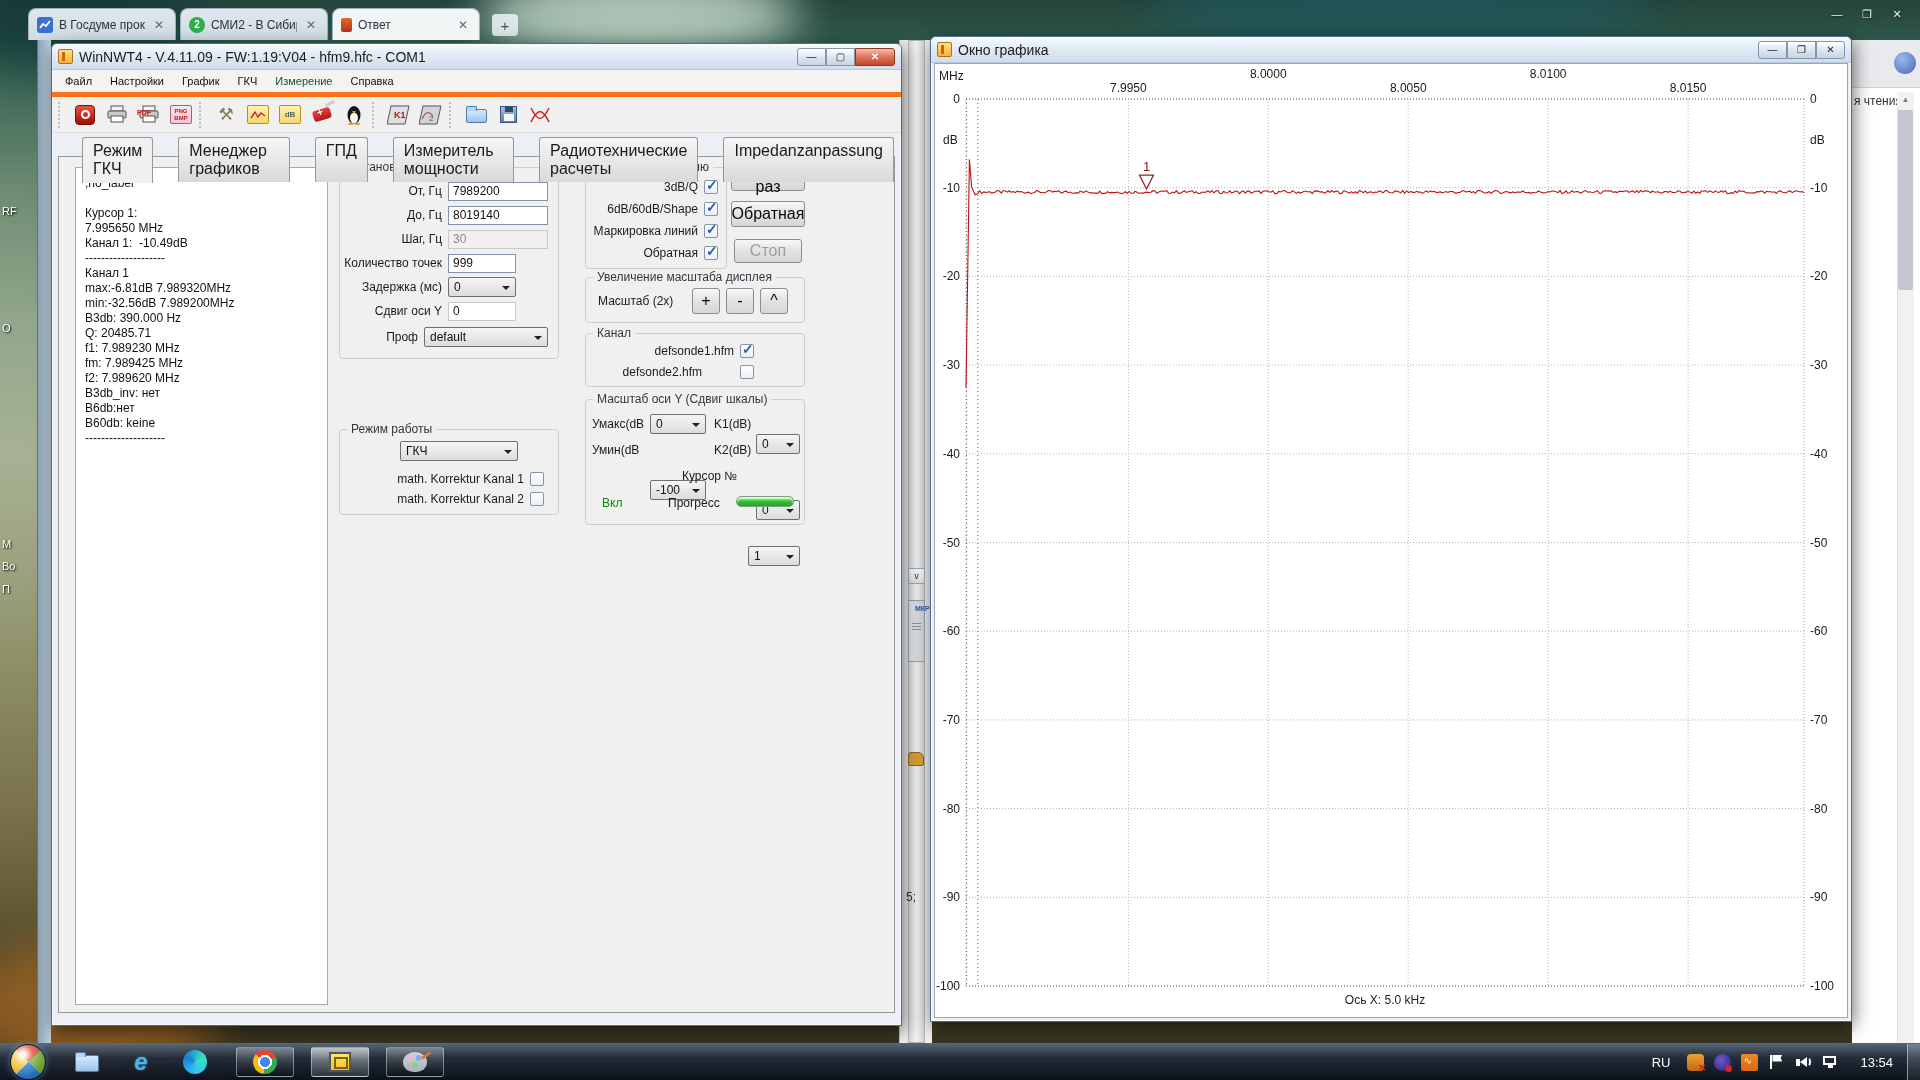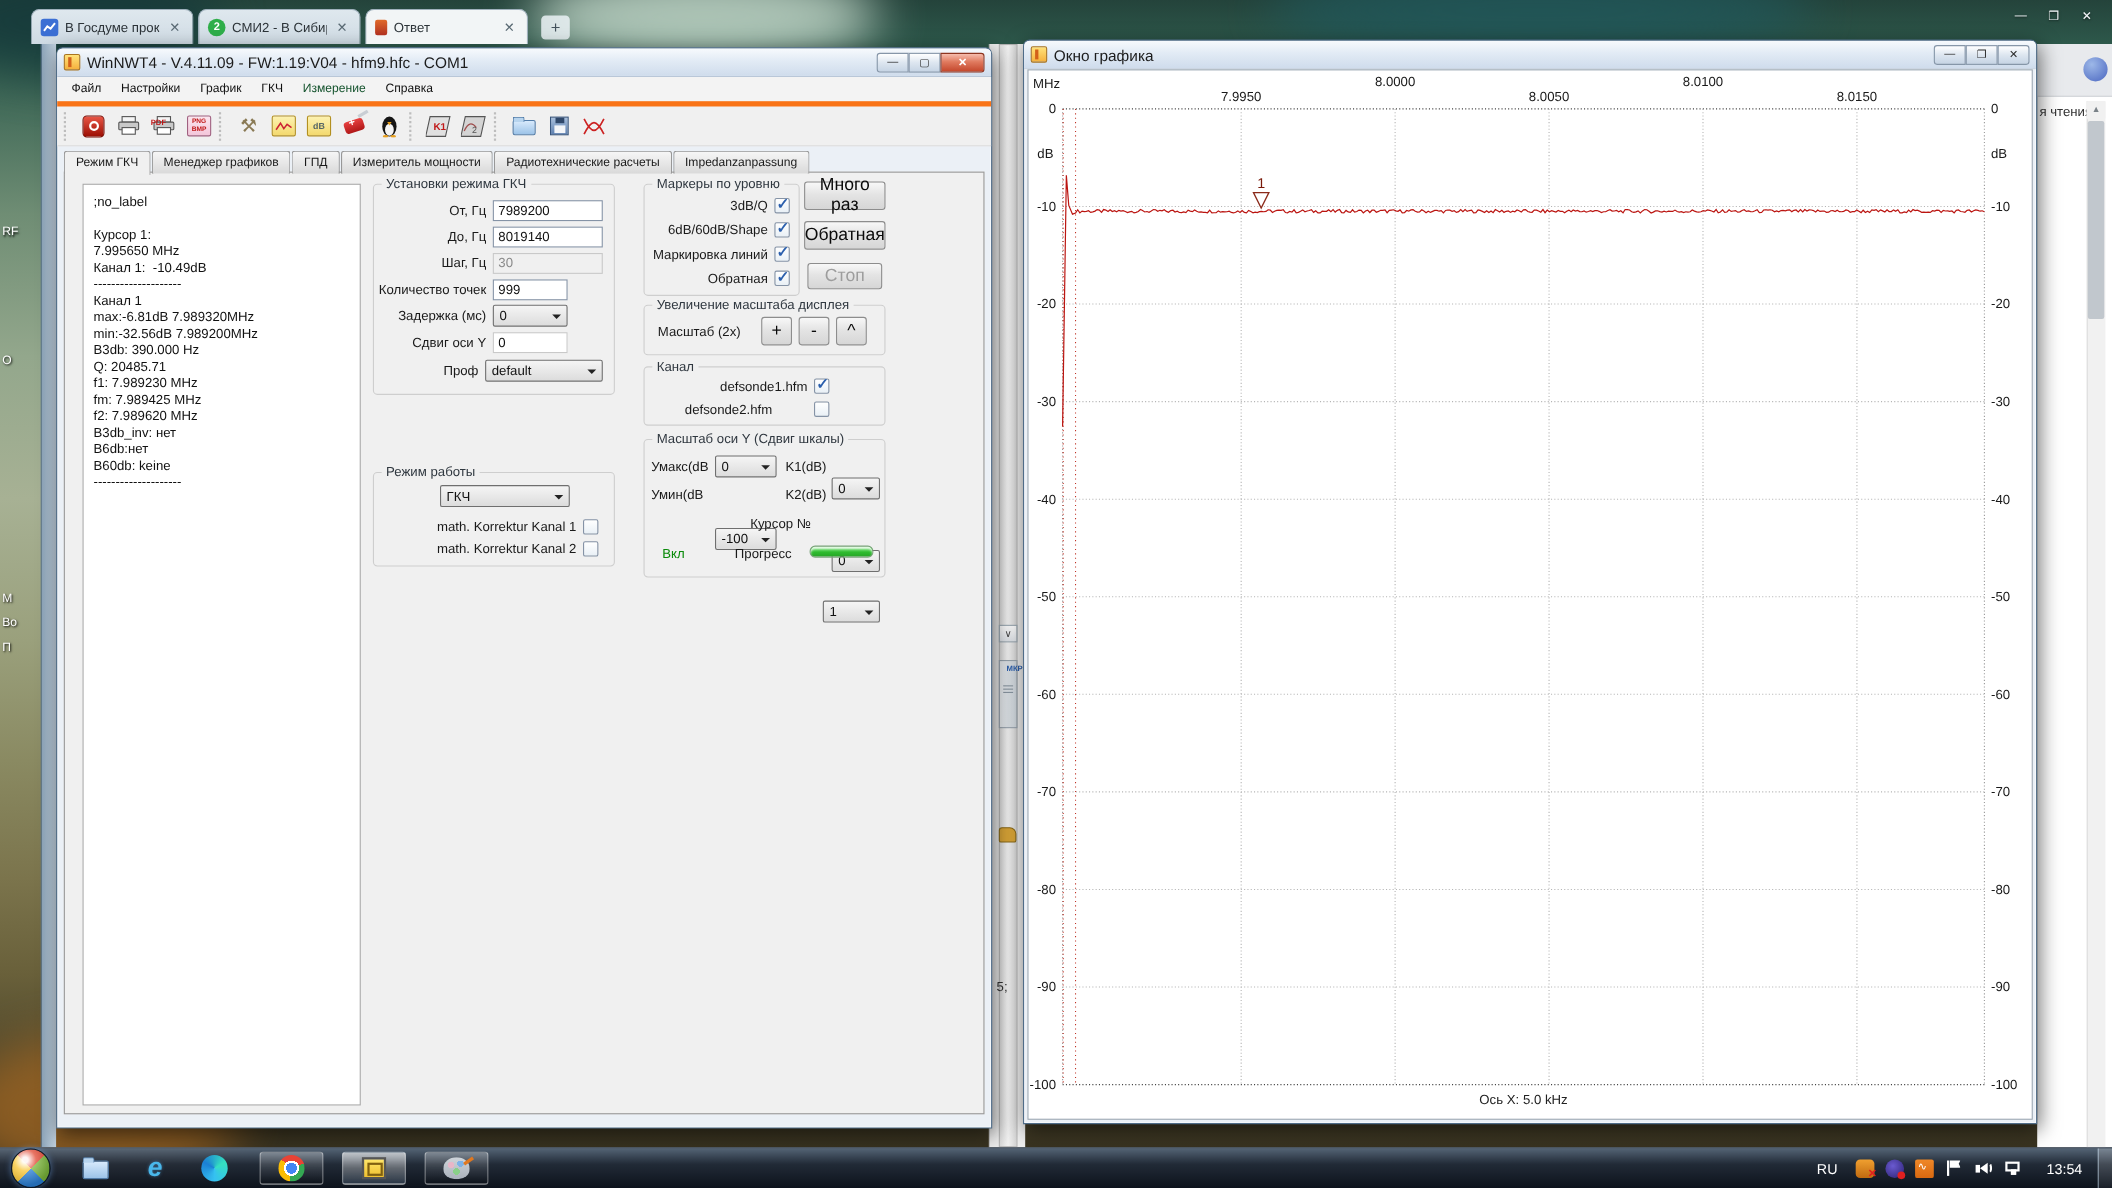--- a/index.html
+++ b/index.html
@@ -72,21 +72,21 @@
   .icknife::before { content:"+"; position:absolute; left:5px; top:-3px; color:#fff; font-size:10px; font-weight:bold; }
   .icknife::after { content:""; position:absolute; right:-7px; top:-4px; width:10px; height:3px; background:#c9ced4; transform:rotate(-12deg); }
   .icfolder { width:21px; height:14px; background:linear-gradient(#d8eafc,#9cc3e8); border:1px solid #527ca8; border-radius:2px; position:relative; margin-top:3px; }
   .icfolder::before { content:""; position:absolute; left:-1px; top:-4px; width:9px; height:4px; background:#b7d4ee; border:1px solid #527ca8; border-bottom:none; border-radius:2px 2px 0 0; }
   .icsave { width:17px; height:17px; background:linear-gradient(#a9c0dd,#5d80b0); border:1px solid #37557d; position:relative; }
   .icsave::before { content:""; position:absolute; left:4px; top:0; width:8px; height:5px; background:#30486a; }
   .icsave::after { content:""; position:absolute; left:3px; bottom:1px; width:10px; height:7px; background:#f4f6f9; }
 
   
   #qtabs { display:flex; padding:4px 6px 0 6px; position:relative; z-index:2; }
-  .qtab { font-size:11px; color:#1a1a1a; padding:4px 10px 3px; background:linear-gradient(#f6f6f6,#d9d9d9); border:1px solid #989898; border-bottom:none; border-radius:3px 3px 0 0; margin-right:1px; }
+  .qtab { font-size:16px; color:#1a1a1a; padding:4px 10px 3px; background:linear-gradient(#f6f6f6,#d9d9d9); border:1px solid #989898; border-bottom:none; border-radius:3px 3px 0 0; margin-right:1px;margin-left:24px; }
   .qtab.active { background:#f0f0f0; padding-bottom:5px; margin-bottom:-1px; }
   #pane { position:absolute; left:6px; right:6px; top:112px; bottom:12px; border:1px solid #989898; background:#f0f0f0; }
 
   .info { position:absolute; left:16px; top:10px; width:253px; height:838px; background:#fff; border:1px solid #a8a8a8; padding:8px 9px; font-size:12px; line-height:15px; color:#111; white-space:pre-wrap; }
 
   .grp { position:absolute; border:1px solid #cecece; border-radius:4px; }
   .grp>.gt { position:absolute; top:-8px; left:7px; background:#f0f0f0; padding:0 4px; font-size:12px; color:#303840; white-space:nowrap; }
   .frow { position:absolute; display:flex; align-items:center; justify-content:flex-end; height:22px; }
   .flab { font-size:12px; color:#1a1a1a; margin-right:6px; white-space:nowrap; }
   .fin { height:19px; border:1px solid #8593a6; background:#fff; font-size:12px; padding:0 4px; font-family:"Liberation Sans",sans-serif; color:#111; }
@@ -354,21 +354,21 @@
           <div class="sel" style="width:68px;">
             <span>0</span>
           </div>
         </div>
       <div class="frow" style="top:132px;right:42px;">
           <span class="flab">Сдвиг оси Y</span>
           <input class="fin" style="width: 68px; border-color: rgb(201, 201, 201);" value="0">
         </div>
       <div class="frow" style="top:158px;right:10px;">
           <span class="flab">Проф</span>
-          <div class="sel" style="width:107px;">
+          <div class="sel" style="width:124px;">
             <span>default</span>
           </div>
         </div>
     </div>
 
 
     <div class="grp" style="left:280px;top:272px;width:220px;height:86px;">
       <span class="gt">Режим работы</span>
       <div class="frow" style="top:10px;right:40px;">
           <div class="sel" style="width:118px;">

